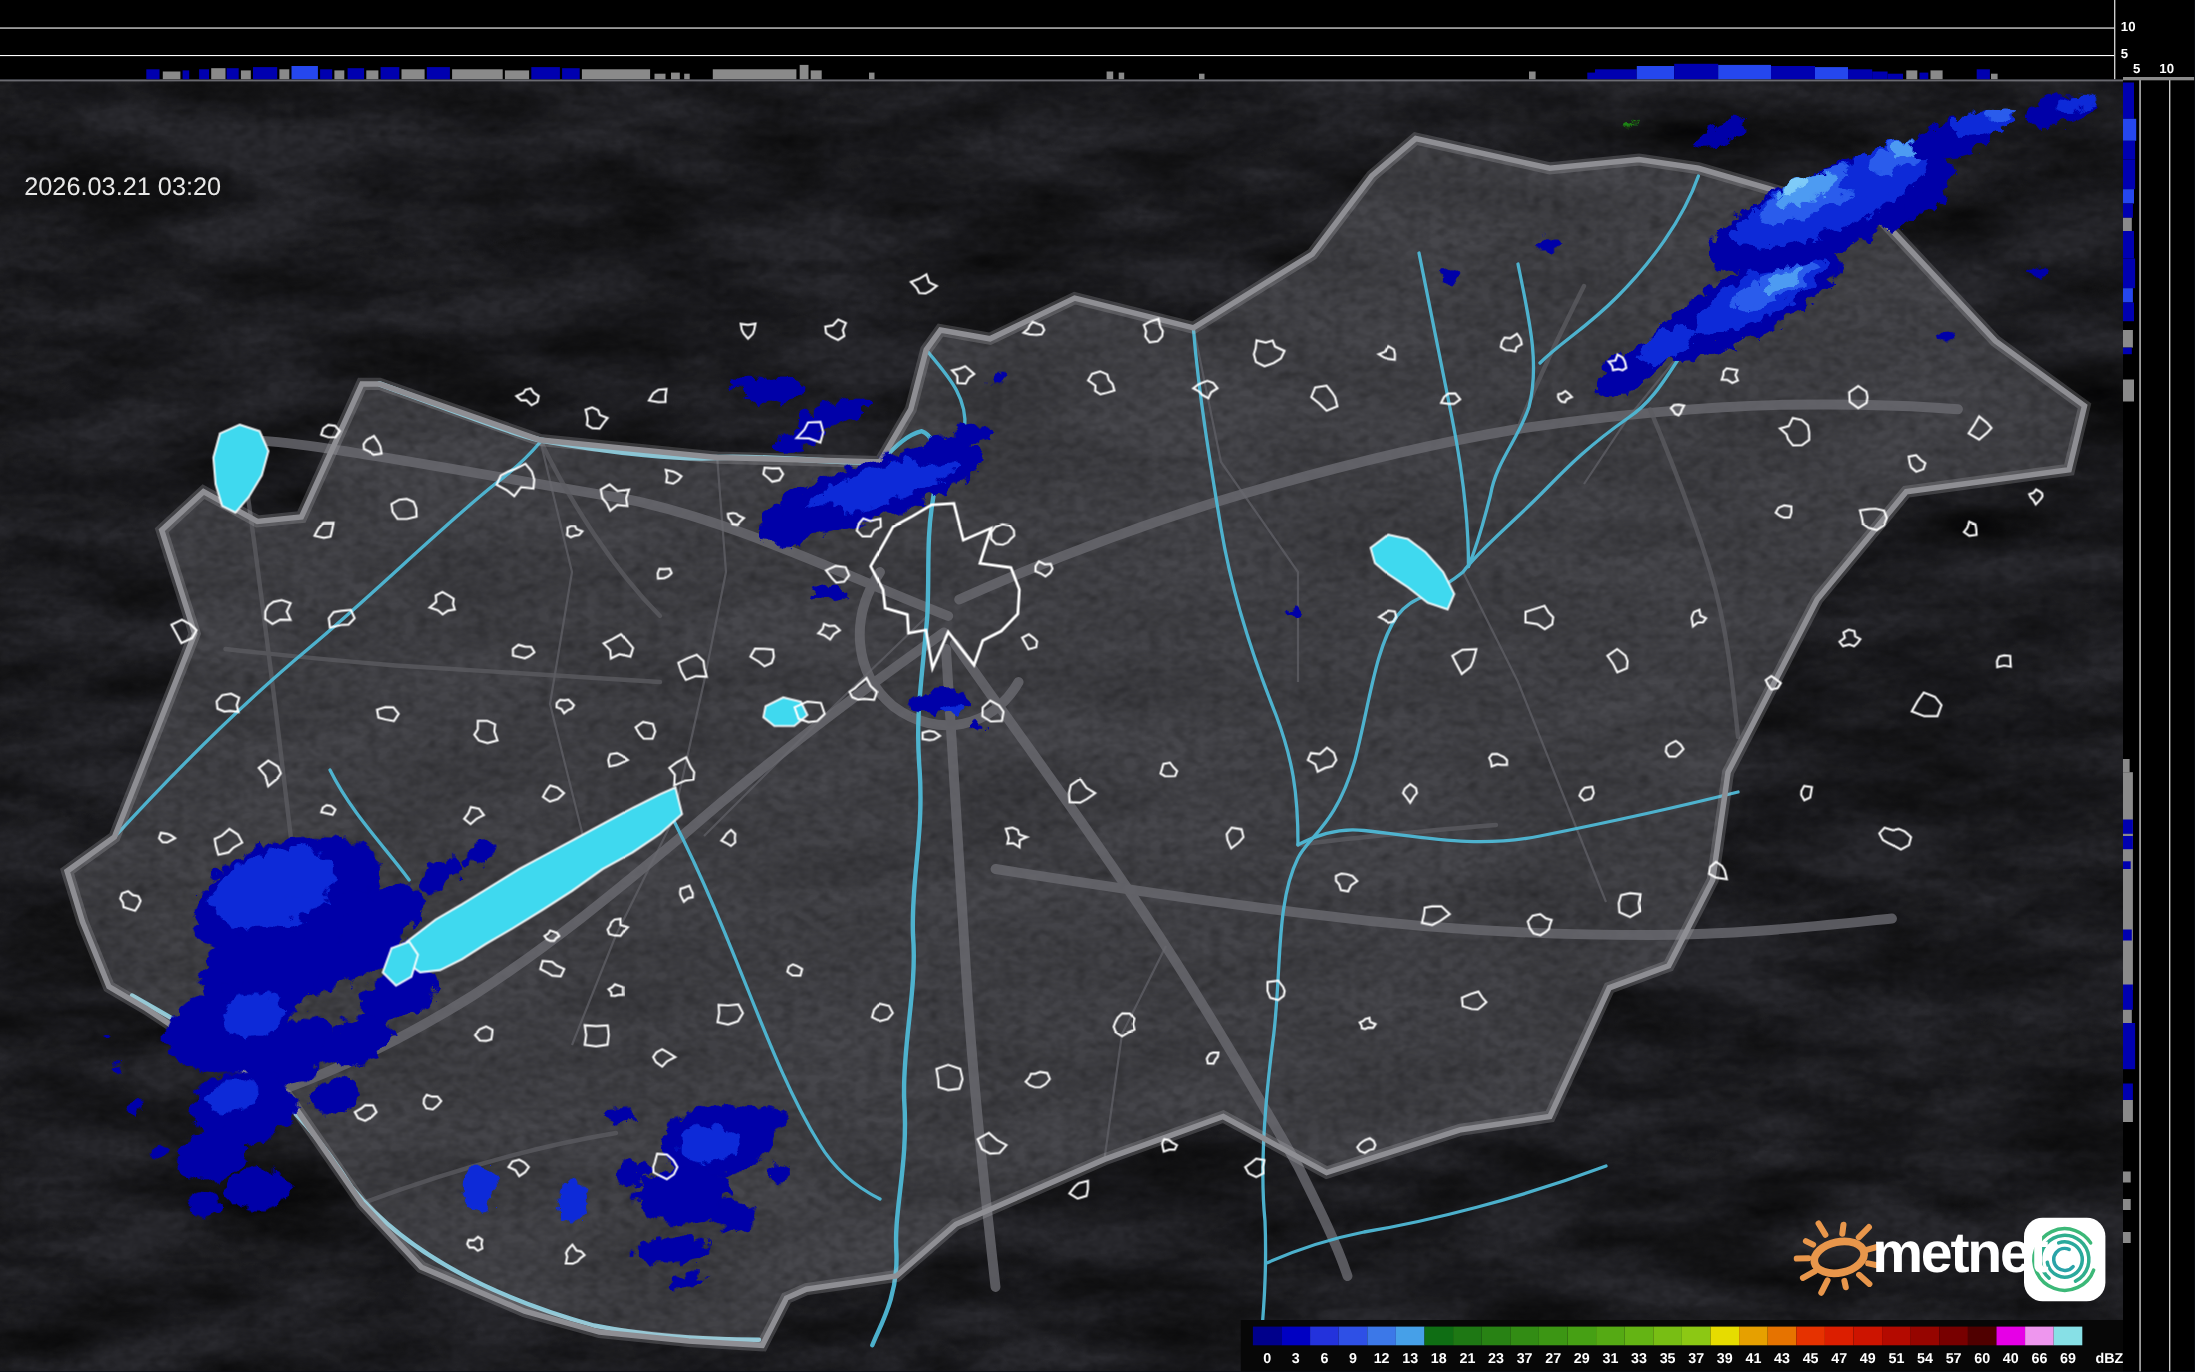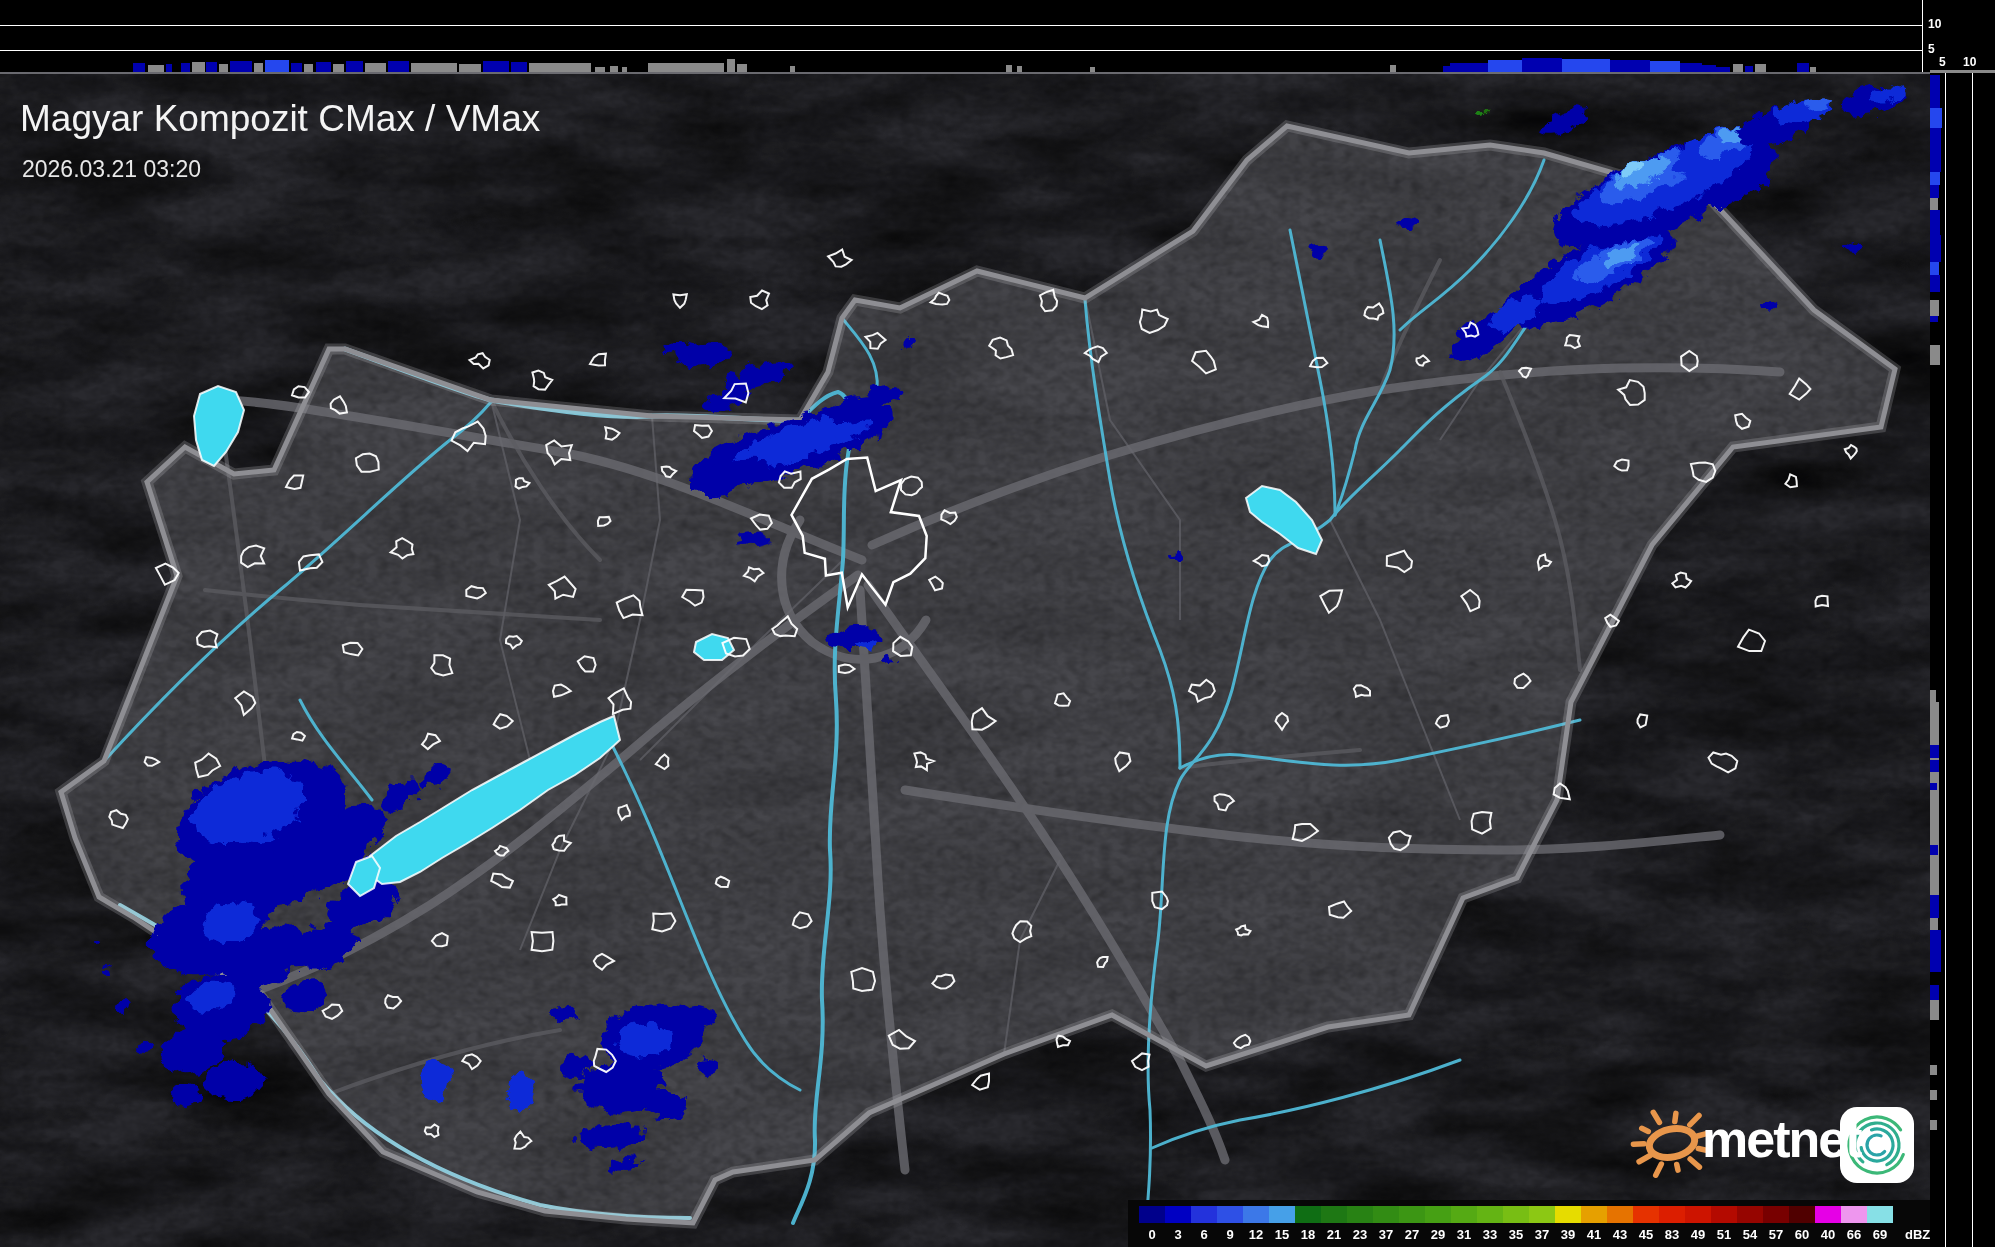--- a/index.html
+++ b/index.html
@@ -423,21 +423,20 @@
         <div class="seg" style="left: 0px; width: 11px; top: 858px; height: 42px; background: rgb(0, 0, 176);"></div>
         <div class="seg" style="left: 0px; width: 9px; top: 913px; height: 15px; background: rgb(0, 0, 176);"></div>
         <div class="seg" style="left: 0px; width: 9px; top: 928px; height: 20px; background: rgb(138, 138, 138);"></div>
         <div class="seg" style="left: 0px; width: 7px; top: 993px; height: 10px; background: rgb(138, 138, 138);"></div>
         <div class="seg" style="left: 0px; width: 7px; top: 1018px; height: 10px; background: rgb(138, 138, 138);"></div>
         <div class="seg" style="left: 0px; width: 7px; top: 1048px; height: 10px; background: rgb(138, 138, 138);"></div>
       </div>
   </div>
   <div id="right-topline"></div>
 
-  <div id="title">Magyar Kompozit CMax / VMax</div>
   <div id="timestamp">2026.03.21 03:20</div>
 
   <div id="colorbar">
     <div id="cb-cells">
         <div class="cb-cell" style="background: rgb(0, 0, 139);"></div>
         <div class="cb-cell" style="background: rgb(0, 0, 195);"></div>
         <div class="cb-cell" style="background: rgb(35, 50, 220);"></div>
         <div class="cb-cell" style="background: rgb(46, 80, 230);"></div>
         <div class="cb-cell" style="background: rgb(60, 120, 232);"></div>
         <div class="cb-cell" style="background: rgb(70, 160, 232);"></div>
@@ -464,36 +463,36 @@
         <div class="cb-cell" style="background: rgb(230, 0, 230);"></div>
         <div class="cb-cell" style="background: rgb(238, 150, 238);"></div>
         <div class="cb-cell" style="background: rgb(135, 224, 230);"></div>
       </div>
     <div id="cb-labels">
         <span class="cb-lab">0</span>
         <span class="cb-lab">3</span>
         <span class="cb-lab">6</span>
         <span class="cb-lab">9</span>
         <span class="cb-lab">12</span>
-        <span class="cb-lab">15</span>
+        <span class="cb-lab">13</span>
         <span class="cb-lab">18</span>
         <span class="cb-lab">21</span>
         <span class="cb-lab">23</span>
         <span class="cb-lab">37</span>
         <span class="cb-lab">27</span>
         <span class="cb-lab">29</span>
         <span class="cb-lab">31</span>
         <span class="cb-lab">33</span>
         <span class="cb-lab">35</span>
         <span class="cb-lab">37</span>
         <span class="cb-lab">39</span>
         <span class="cb-lab">41</span>
         <span class="cb-lab">43</span>
         <span class="cb-lab">45</span>
-        <span class="cb-lab">83</span>
+        <span class="cb-lab">47</span>
         <span class="cb-lab">49</span>
         <span class="cb-lab">51</span>
         <span class="cb-lab">54</span>
         <span class="cb-lab">57</span>
         <span class="cb-lab">60</span>
         <span class="cb-lab">40</span>
         <span class="cb-lab">66</span>
         <span class="cb-lab">69</span>
       </div>
     <span id="cb-unit">dBZ</span>

